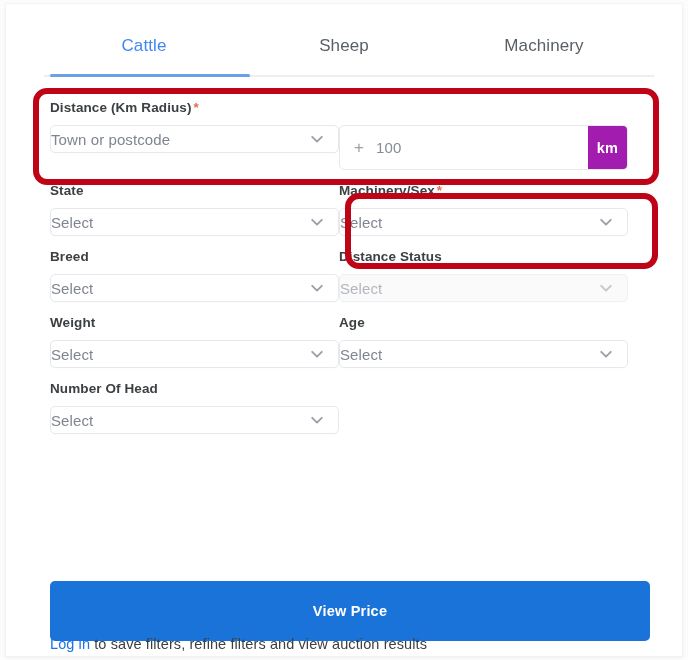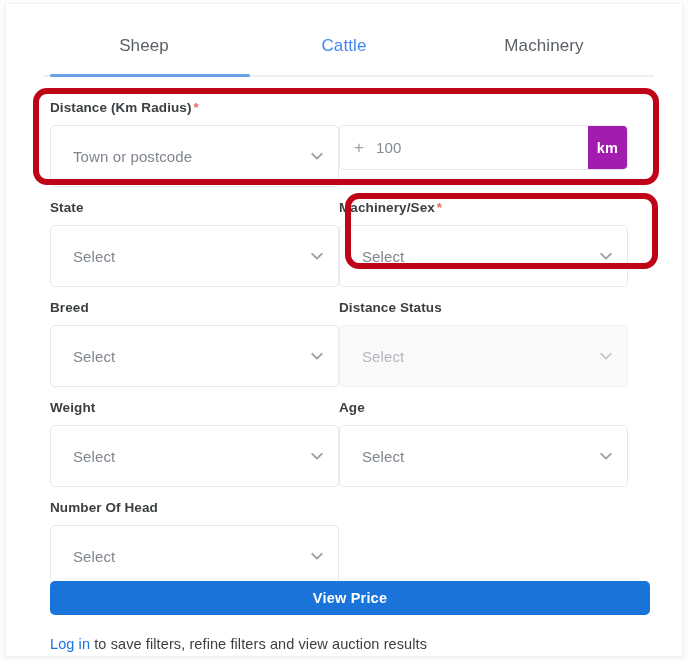--- a/index.html
+++ b/index.html
@@ -108,27 +108,27 @@
     white-space: nowrap;
   }
   .req {
     color: #ea6a52;
     font-weight: 700;
     margin-left: 2px;
   }
 
   .select {
     position: relative;
-    height: 62px;
+    height: 28px;
     border: 1px solid #e6e8eb;
     border-radius: 5px;
     background: #ffffff;
     display: flex;
     align-items: center;
-    padding: 0 22px;
+    padding: 0 0;
     box-sizing: border-box;
     cursor: pointer;
     box-shadow: 0 1px 1px rgba(0,0,0,0.012);
   }
   .select .ph {
     font-size: 15px;
     color: #7f8590;
     letter-spacing: .1px;
   }
   .select.disabled {
@@ -190,21 +190,21 @@
     justify-content: center;
     letter-spacing: .2px;
   }
 
   
   .primary-btn {
     position: absolute;
     left: 44px;
     top: 577px;
     width: 600px;
-    height: 34px;
+    height: 60px;
     background: #1a73d8;
     border: none;
     border-radius: 5px;
     color: #ffffff;
     font-size: 14.5px;
     font-weight: 700;
     font-family: "Liberation Sans", sans-serif;
     letter-spacing: .2px;
     cursor: pointer;
     text-align: center;
@@ -237,25 +237,25 @@
   #annot-distance { left: 33px;  top: 88px;  width: 626px; height: 97px; }
   #annot-category { left: 345px; top: 193px; width: 313px; height: 76px; }
 </style>
 </head>
 <body>
 
 <div class="screen">
   <div class="card">
 
     <div class="tabs">
+      <div class="tab active">
+        <span>Cattle</span>
+      </div>
       <div class="tab inactive">
         <span>Sheep</span>
-      </div>
-      <div class="tab active">
-        <span>Cattle</span>
       </div>
       <div class="tab inactive">
         <span>Machinery</span>
       </div>
     </div>
     <div class="tabs-track"></div>
     <div class="tabs-indicator"></div>
 
     <div class="form">
 

